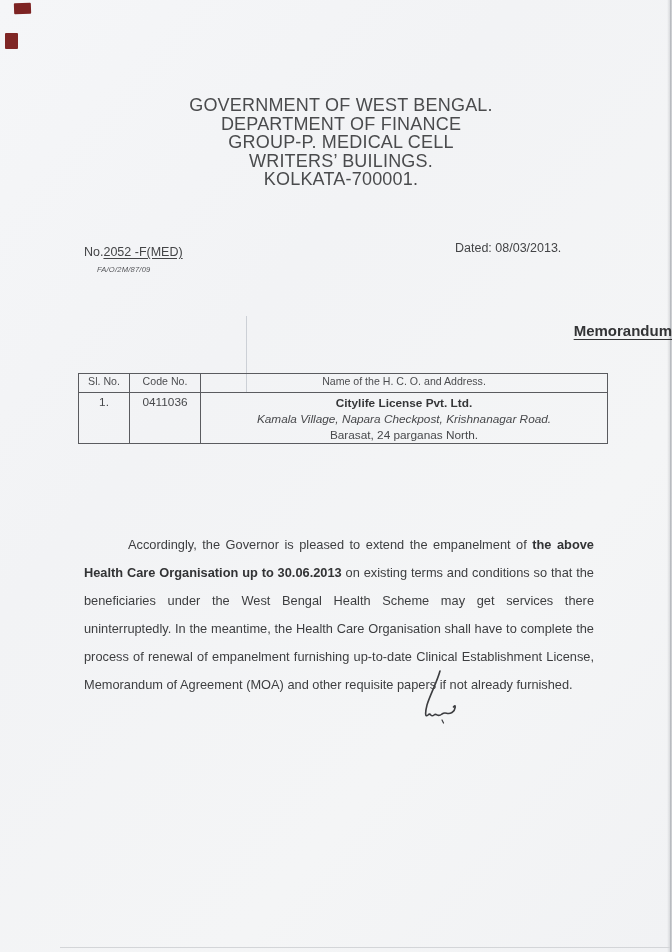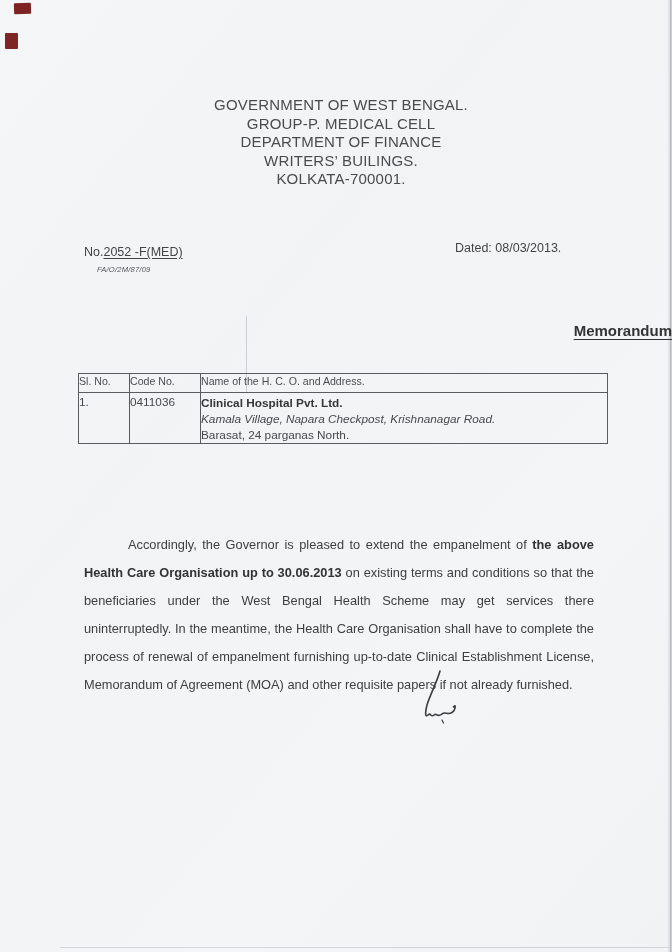--- a/index.html
+++ b/index.html
@@ -19,41 +19,41 @@
   .edge-right-line{position:absolute;top:0;right:1px;width:1px;height:100%;background:#b8bbc0;}
   .edge-bottom{position:absolute;left:60px;bottom:4px;width:610px;height:1px;background:#d3d5d8;}
   .crease{position:absolute;left:246px;top:316px;width:1px;height:76px;background:#ccd0d6;}
 
   .stamp{position:absolute;border-radius:1px;}
   .stamp-1{left:14px;top:3px;width:17px;height:11px;background:#7d2323;transform:rotate(-2deg);}
   .stamp-2{left:5px;top:33px;width:13px;height:16px;background:#7f2625;}
 
   .header-block{
     position:absolute;left:176px;top:96px;width:330px;
-    text-align:center;font-size:15px;line-height:18.6px;
+    text-align:center;font-size:18px;line-height:18.6px;
     color:#4a4b4d;letter-spacing:0.2px;
   }
 
   .ref-line{position:absolute;left:84px;top:245px;font-size:12.5px;color:#434446;}
   .ref-underlined{text-decoration:underline;text-underline-offset:2px;}
   .file-no{position:absolute;left:97px;top:265px;font-size:7.6px;font-style:italic;color:#55565a;letter-spacing:0.2px;}
   .dated{position:absolute;left:455px;top:241px;font-size:12.5px;color:#434446;}
 
   .memo-title{
     position:absolute;left:0;top:322px;width:672px;text-align:right;
     font-size:15px;font-weight:bold;color:#333436;
     text-decoration:underline;text-underline-offset:3px;
   }
 
   table.hco{
     position:absolute;left:78px;top:373px;width:530px;
     border-collapse:collapse;table-layout:fixed;
     font-size:11.8px;color:#47484b;
   }
-  table.hco td{border:1px solid #5a5b5f;padding:0;vertical-align:top;}
+  table.hco td{border:1px solid #5a5b5f;padding:0;vertical-align:top;text-align:center;}
   table.hco .col-sl{width:50px;}
   table.hco .col-code{width:70px;}
   table.hco tr.head td{font-size:10.6px;height:16px;color:#4c4d50;padding:1px 0;}
   table.hco tr.data td{height:48px;padding-top:2px;}
   .hco-name{font-weight:bold;color:#353638;line-height:16px;}
   .hco-addr1{font-style:italic;line-height:16px;}
   .hco-addr2{line-height:16px;}
 
   .para{
     position:absolute;left:84px;width:510px;
@@ -75,22 +75,22 @@
 
   <div class="edge-right"></div>
   <div class="edge-right-line"></div>
   <div class="edge-bottom"></div>
   <div class="crease"></div>
   <div class="stamp stamp-1"></div>
   <div class="stamp stamp-2"></div>
 
   <div class="header-block">
     <div>GOVERNMENT OF WEST BENGAL.</div>
+    <div>DEPARTMENT OF FINANCE</div>
     <div>GROUP-P. MEDICAL CELL</div>
-    <div>DEPARTMENT OF FINANCE</div>
     <div>WRITERS’ BUILINGS.</div>
     <div>KOLKATA-700001.</div>
   </div>
 
   <div class="ref-line"><span>No.</span><span class="ref-underlined">2052  -F(MED)</span></div>
   <div class="file-no">FA/O/2M/87/09</div>
   <div class="dated">Dated: 08/03/2013.</div>
 
   <div class="memo-title">Memorandum</div>
 
@@ -98,21 +98,21 @@
     <tbody>
         <tr class="head">
       <td class="col-sl">Sl. No.</td>
       <td class="col-code">Code No.</td>
       <td>Name of the H. C. O. and Address.</td>
     </tr>
     <tr class="data">
       <td>1.</td>
       <td>0411036</td>
       <td>
-        <div class="hco-name">Clinical Hospital Pvt. Ltd.</div>
+        <div class="hco-name">Citylife License Pvt. Ltd.</div>
         <div class="hco-addr1">Kamala Village, Napara Checkpost, Krishnanagar Road.</div>
         <div class="hco-addr2">Barasat, 24 parganas North.</div>
       </td>
     </tr>
   </tbody>
     </table>
 
   <div class="para para-2"><span>Accordingly, the Governor is pleased to extend the empanelment of </span><b>the above Health Care Organisation up to 30.06.2013</b><span> on existing terms and conditions so that the beneficiaries under the West Bengal Health Scheme may get services there uninterruptedly. In the meantime, the Health Care Organisation shall have to complete the process of renewal of empanelment furnishing up-to-date Clinical Establishment License, Memorandum of Agreement (MOA) and other requisite papers if not already furnished.</span></div>
 
   <svg class="signature" viewBox="0 0 80 58" xmlns="http://www.w3.org/2000/svg">

